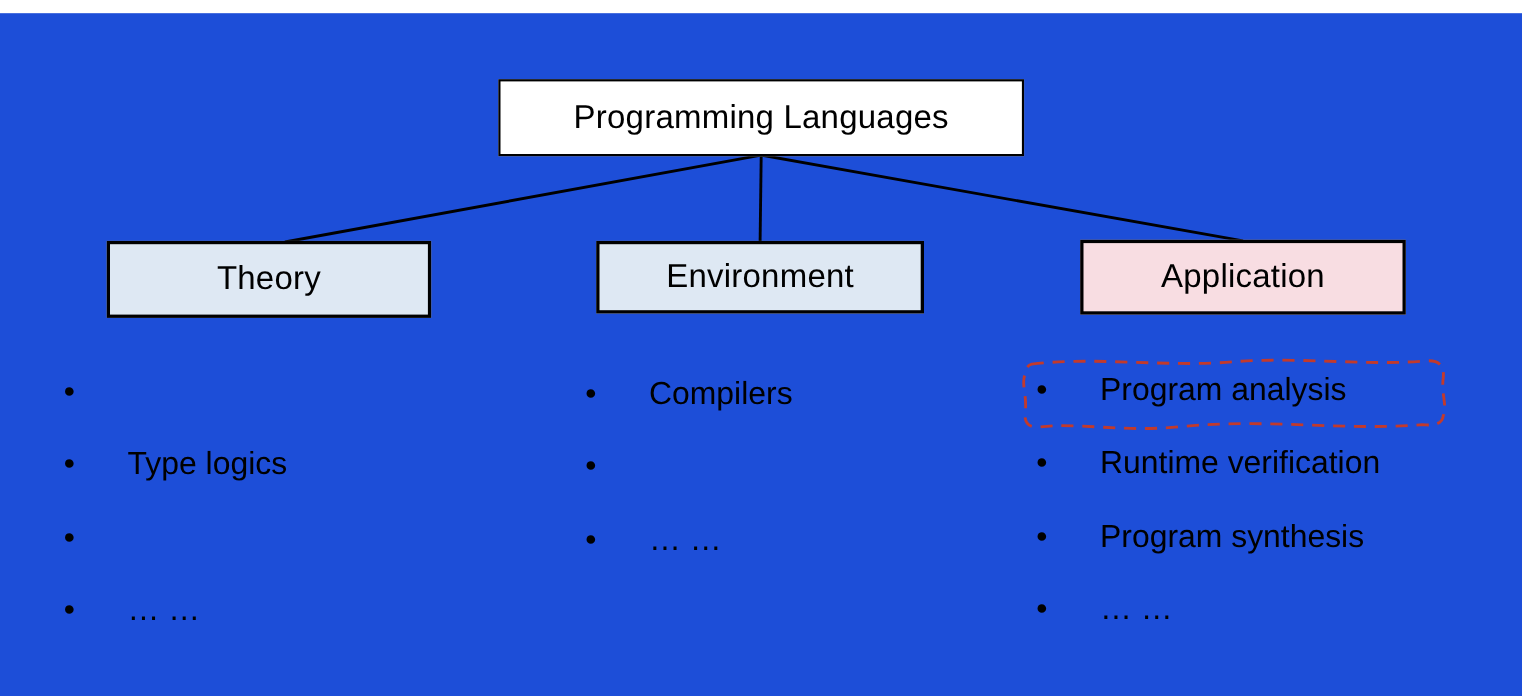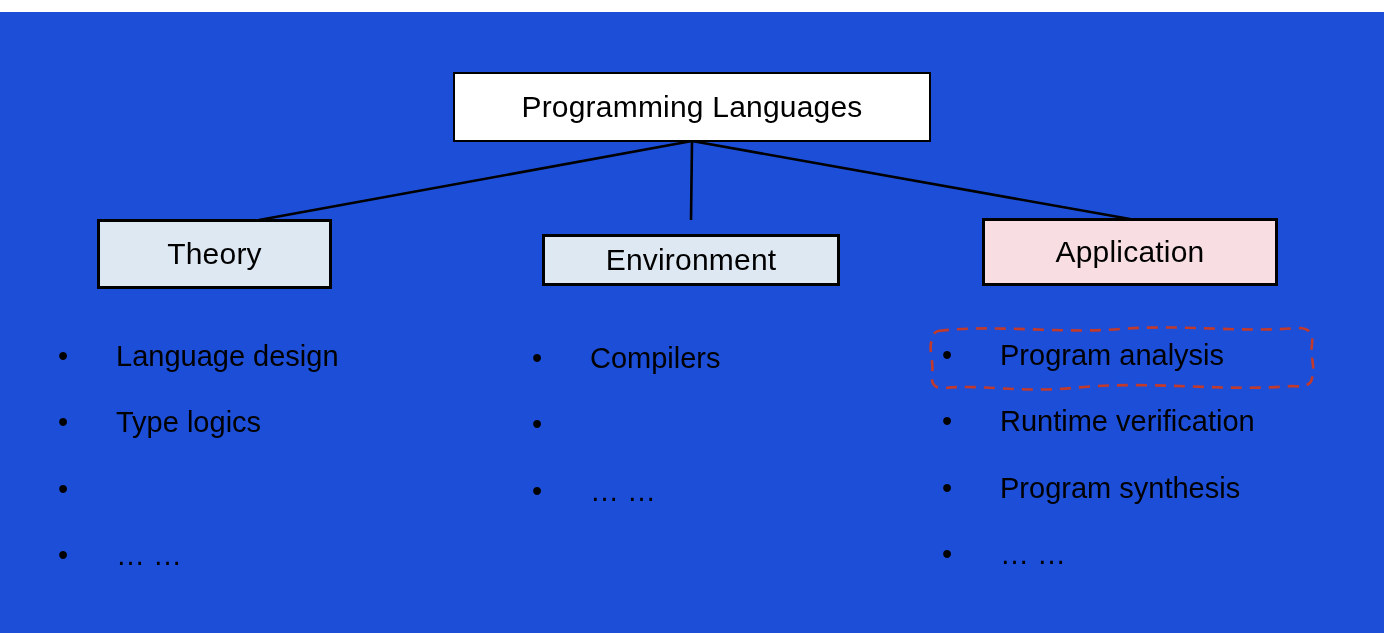--- a/index.html
+++ b/index.html
@@ -25,22 +25,22 @@
     align-items: center;
     justify-content: center;
     font-size: 30px;
     background: #ffffff;
     letter-spacing: 0.2px;
   }
   .node-root {
     left: 453px; top: 60px; width: 478px; height: 70px;
     border-width: 2px;
   }
-  .node-theory       { left: 97px;  top: 207px; width: 235px; height: 70px; background: #dee8f3; align-items: center; }
-  .node-environment  { left: 542px; top: 222px; width: 298px; height: 52px; background: #dee8f3; }
+  .node-theory       { left: 97px;  top: 207px; width: 295px; height: 70px; background: #dee8f3; align-items: center; }
+  .node-environment  { left: 542px; top: 207px; width: 298px; height: 66px; background: #dee8f3; }
   .node-application  { left: 982px; top: 206px; width: 296px; height: 68px; background: #f8dde2; }
 
   .list {
     position: absolute;
     list-style: none;
     margin: 0;
     padding: 0;
     font-size: 29px;
   }
   .list li {
@@ -88,21 +88,20 @@
     <span>Environment</span>
   </div>
 
   <div class="node node-application">
     <span>Application</span>
   </div>
 
   <ul class="list list-theory">
     <li>
       <span class="bullet">•</span>
-      <span>Language design</span>
     </li>
     <li>
       <span class="bullet">•</span>
       <span>Type logics</span>
     </li>
     <li>
       <span class="bullet">•</span>
     </li>
     <li>
       <span class="bullet">•</span>

